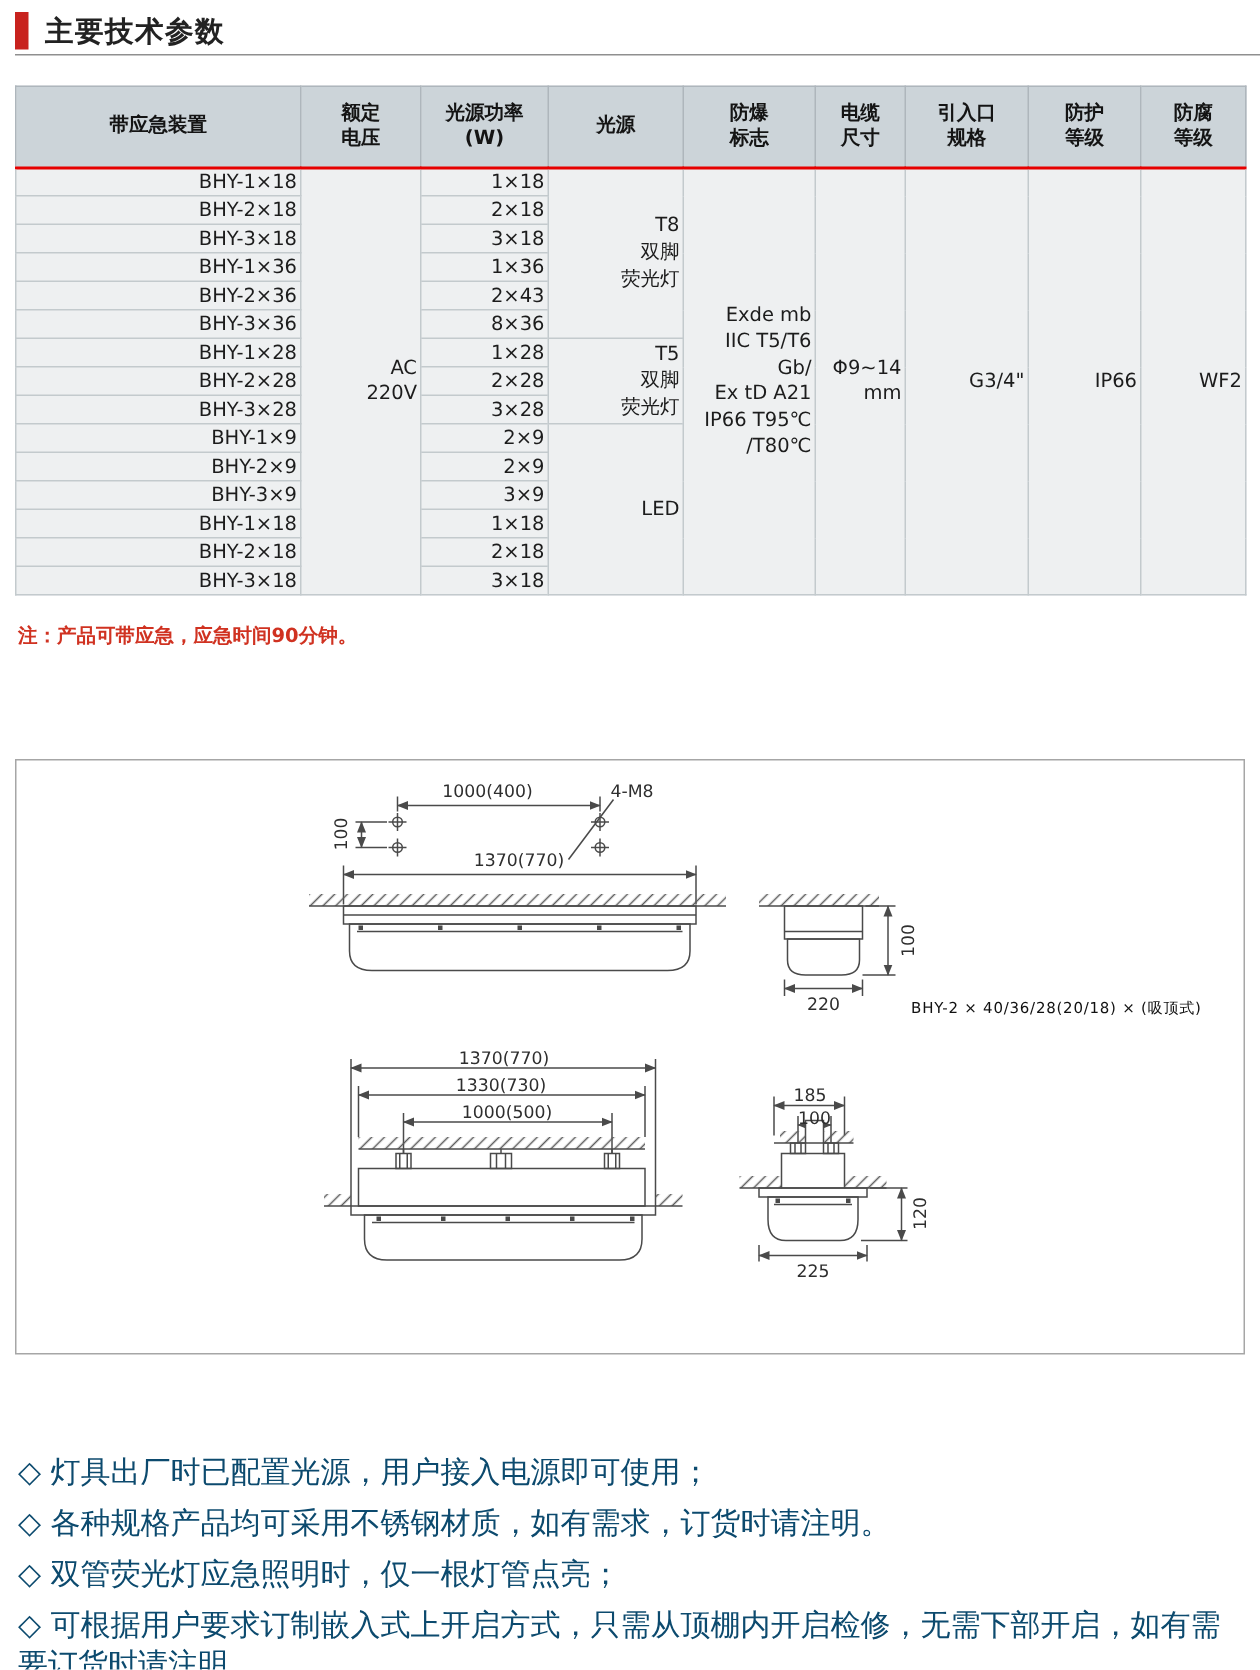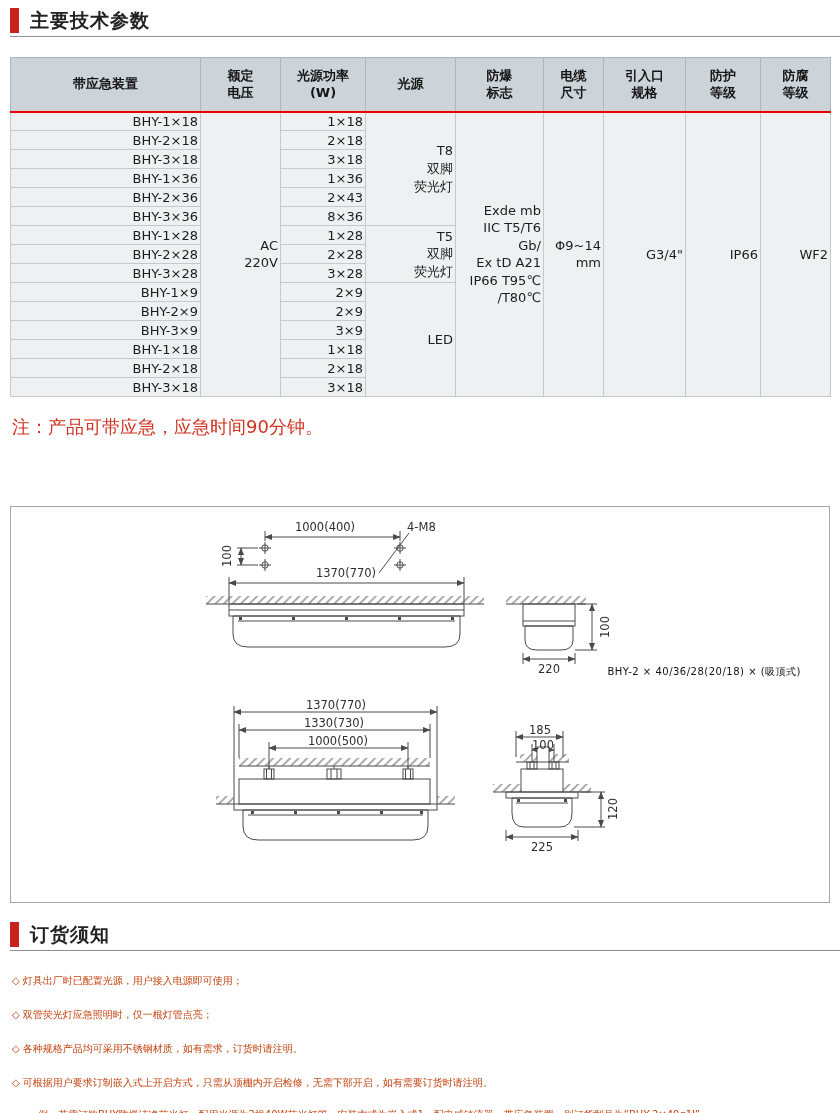--- a/index.html
+++ b/index.html
@@ -13,30 +13,30 @@
   .sec{position:absolute; left:10px; right:0; border-bottom:1px solid #8f8f8f; padding-bottom:2px; display:flex; align-items:flex-start;}
   .sec .bar{display:inline-block; width:9px; height:25px; background:var(--accent); margin-right:11px;}
   .sec h2{font-size:19px; font-weight:bold; color:#222; letter-spacing:1px;}
 
   table.spec{position:absolute; left:10px; top:57px; width:820px; border-collapse:collapse; table-layout:fixed; background:var(--row_bg); border:1px solid #99a1a7;}
   table.spec th{background:var(--header_bg); font-size:13px; font-weight:bold; height:54px; border:1px solid #aeb6bc; text-align:center; color:#141414;}
   table.spec thead tr{border-bottom:2px solid var(--table_rule);}
   table.spec td{border:1px solid #c3cacd; font-size:13px; text-align:right; height:19px; padding:0 2px; color:#1c1c1c;}
   .pre{white-space:pre-line; line-height:1.35;}
 
-  .note{position:absolute; left:12px; top:415px; font-size:18px; font-weight:normal; color:var(--note);}
+  .note{position:absolute; left:12px; top:415px; font-size:13px; font-weight:bold; color:var(--note);}
 
   .diagram-box{position:absolute; left:10px; top:506px; width:820px; height:397px; border:1px solid #a6a6a6;}
   .drawing{position:absolute; left:0; top:0;}
   .dim{position:absolute; font-size:11.5px; color:#2e2e2e; text-align:center; white-space:nowrap;}
   .dim.rot{transform:rotate(-90deg); width:30px;}
   .caption{position:absolute; left:0; width:790px; text-align:right; font-size:10px; color:#111; letter-spacing:0.5px;}
 
   ul.order{position:absolute; left:12px; top:968px; width:820px; list-style:none;}
-  ul.order li{font-size:10px; line-height:26px; margin-bottom:8px; color:#c2410c;}
+  ul.order li{font-size:20px; line-height:26px; margin-bottom:8px; color:#0c4a6e;}
   ul.order li.example{text-indent:26px; margin-top:-2px;}
 </style>
 </head>
 <body>
 
 <div id="page">
 
   <div class="sec" style="top:8px">
     <span class="bar"></span>
     <h2>主要技术参数</h2>
@@ -311,26 +311,22 @@
 
     <span class="dim" style="left:275px; top:191px; width:100px">1370(770)</span>
     <span class="dim" style="left:273px; top:209px; width:100px">1330(730)</span>
     <span class="dim" style="left:277px; top:227px; width:100px">1000(500)</span>
     <span class="dim" style="left:503px; top:216px; width:52px">185</span>
     <span class="dim" style="left:506px; top:231px; width:52px">100</span>
     <span class="dim rot" style="left:587px; top:295px">120</span>
     <span class="dim" style="left:505px; top:333px; width:52px">225</span>
   </div>
 
-  <div class="sec" style="top:922px">
-    <span class="bar"></span>
-    <h2>订货须知</h2>
-  </div>
 
   <ul class="order">
     <li>◇ 灯具出厂时已配置光源，用户接入电源即可使用；</li>
+    <li>◇ 各种规格产品均可采用不锈钢材质，如有需求，订货时请注明。</li>
     <li>◇ 双管荧光灯应急照明时，仅一根灯管点亮；</li>
-    <li>◇ 各种规格产品均可采用不锈钢材质，如有需求，订货时请注明。</li>
     <li>◇ 可根据用户要求订制嵌入式上开启方式，只需从顶棚内开启检修，无需下部开启，如有需要订货时请注明。</li>
     <li class="example">例：若需订购BHY防爆洁净荧光灯，配用光源为2根40W荧光灯管、安装方式为嵌入式1、配电感镇流器、带应急装置，则订货型号为“BHY-2×40q1J”。</li>
   </ul>
 
 </div>
 
 </body></html>

